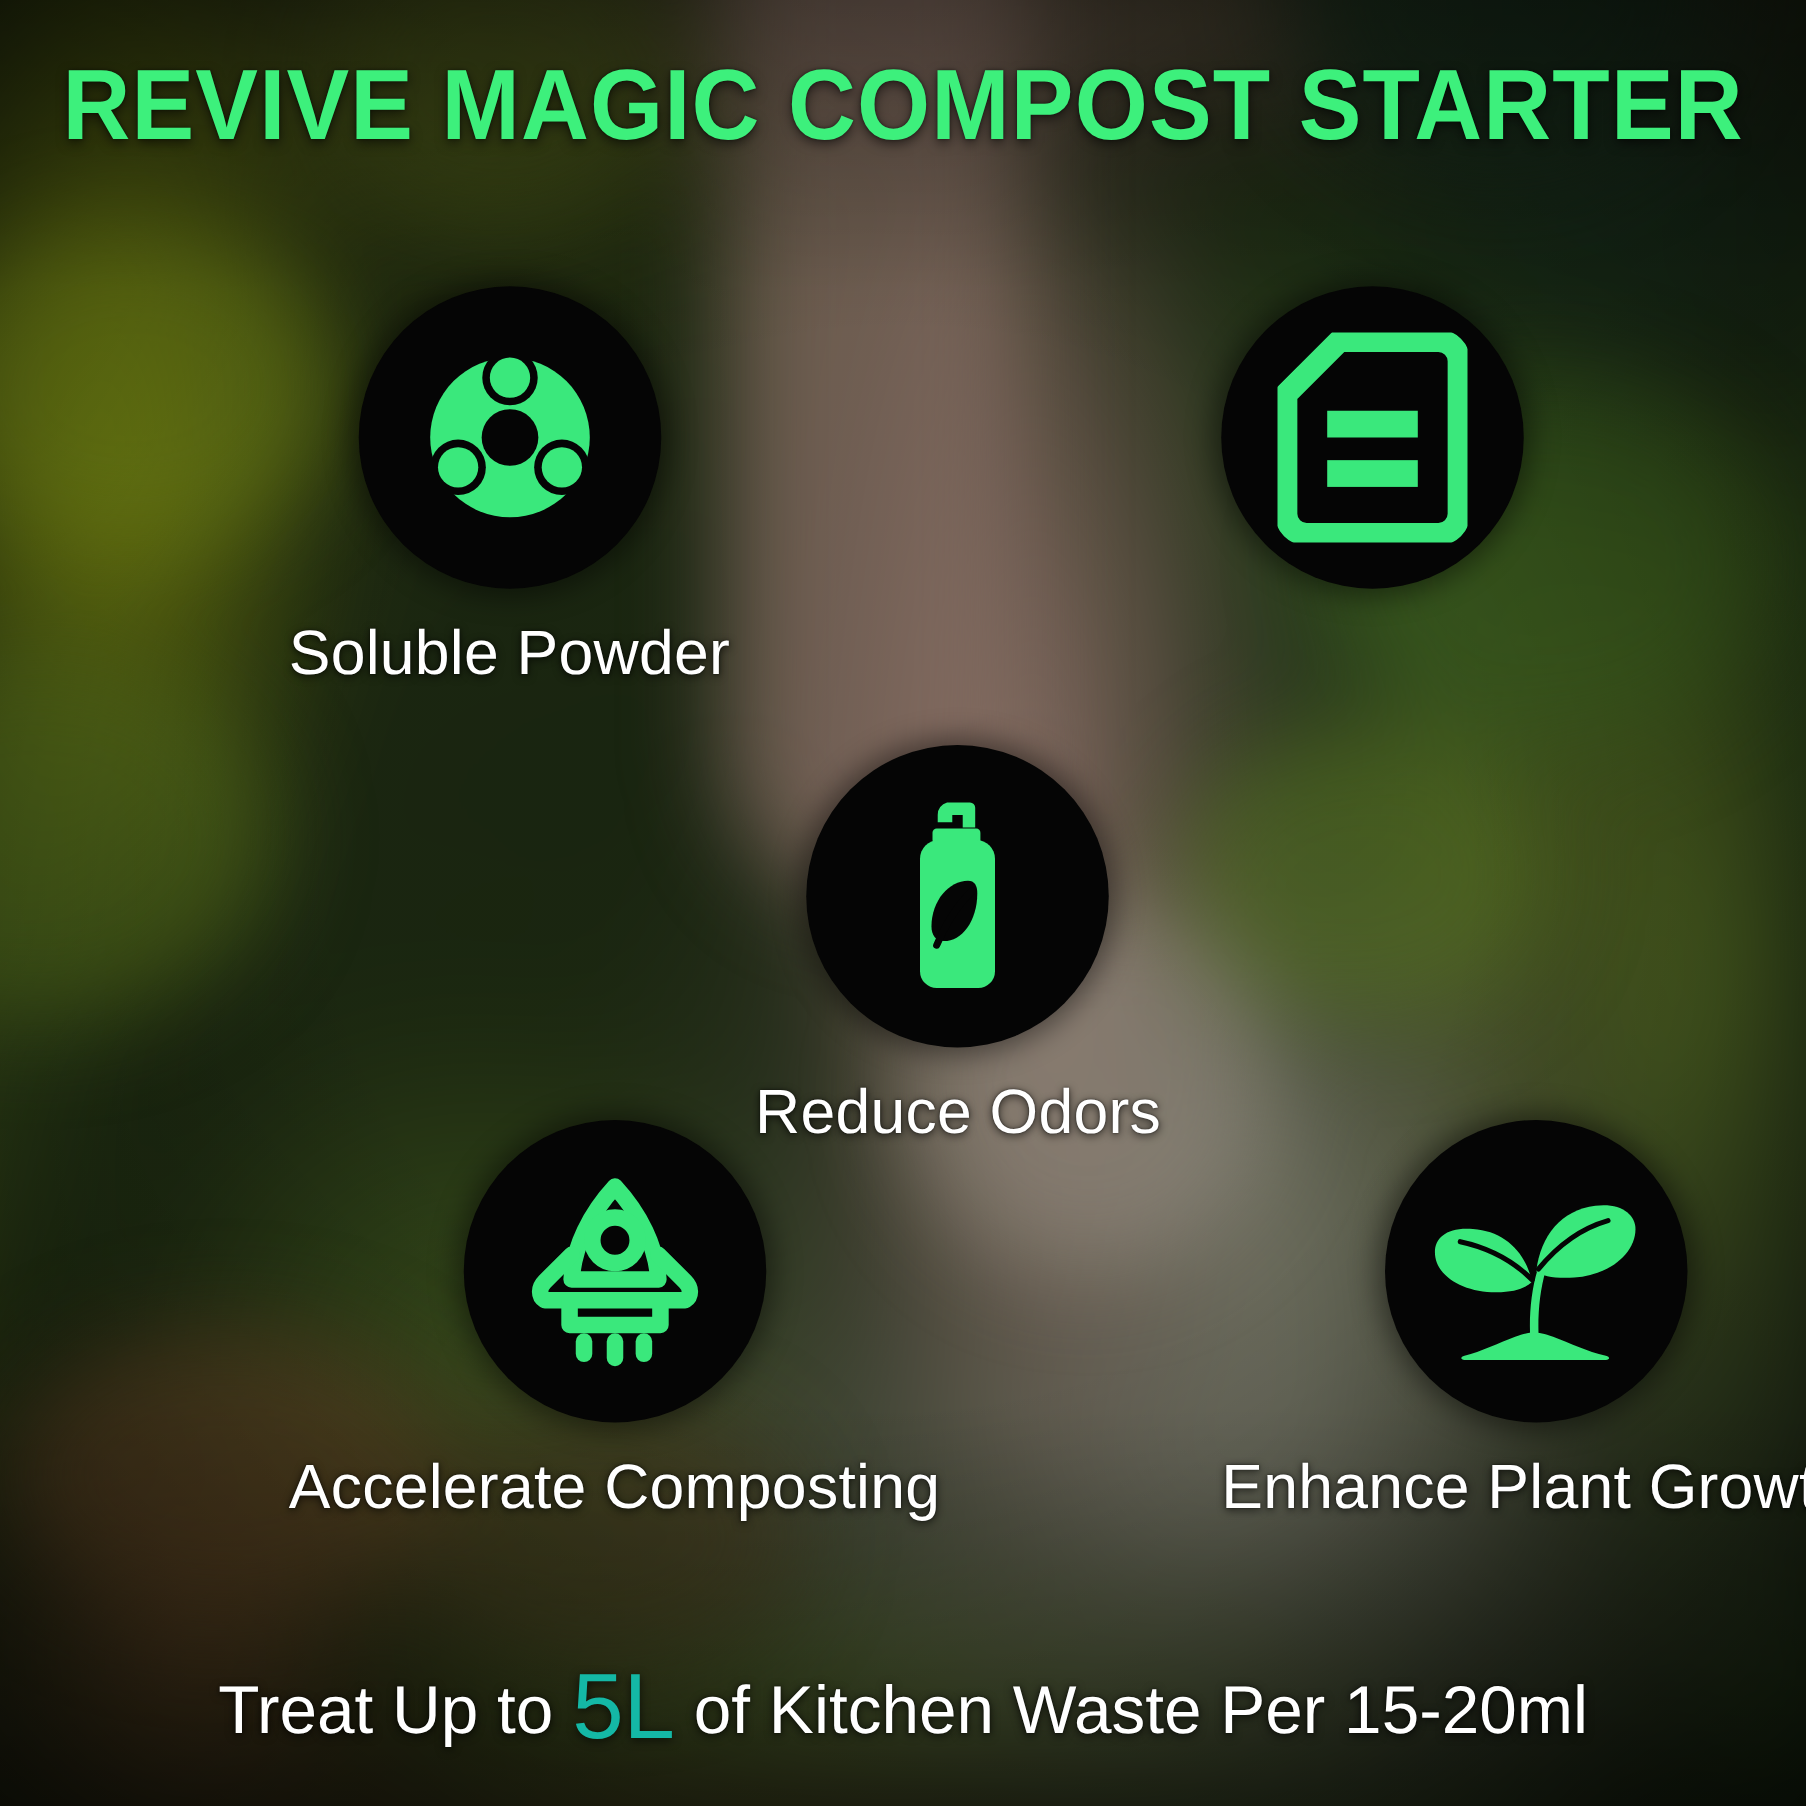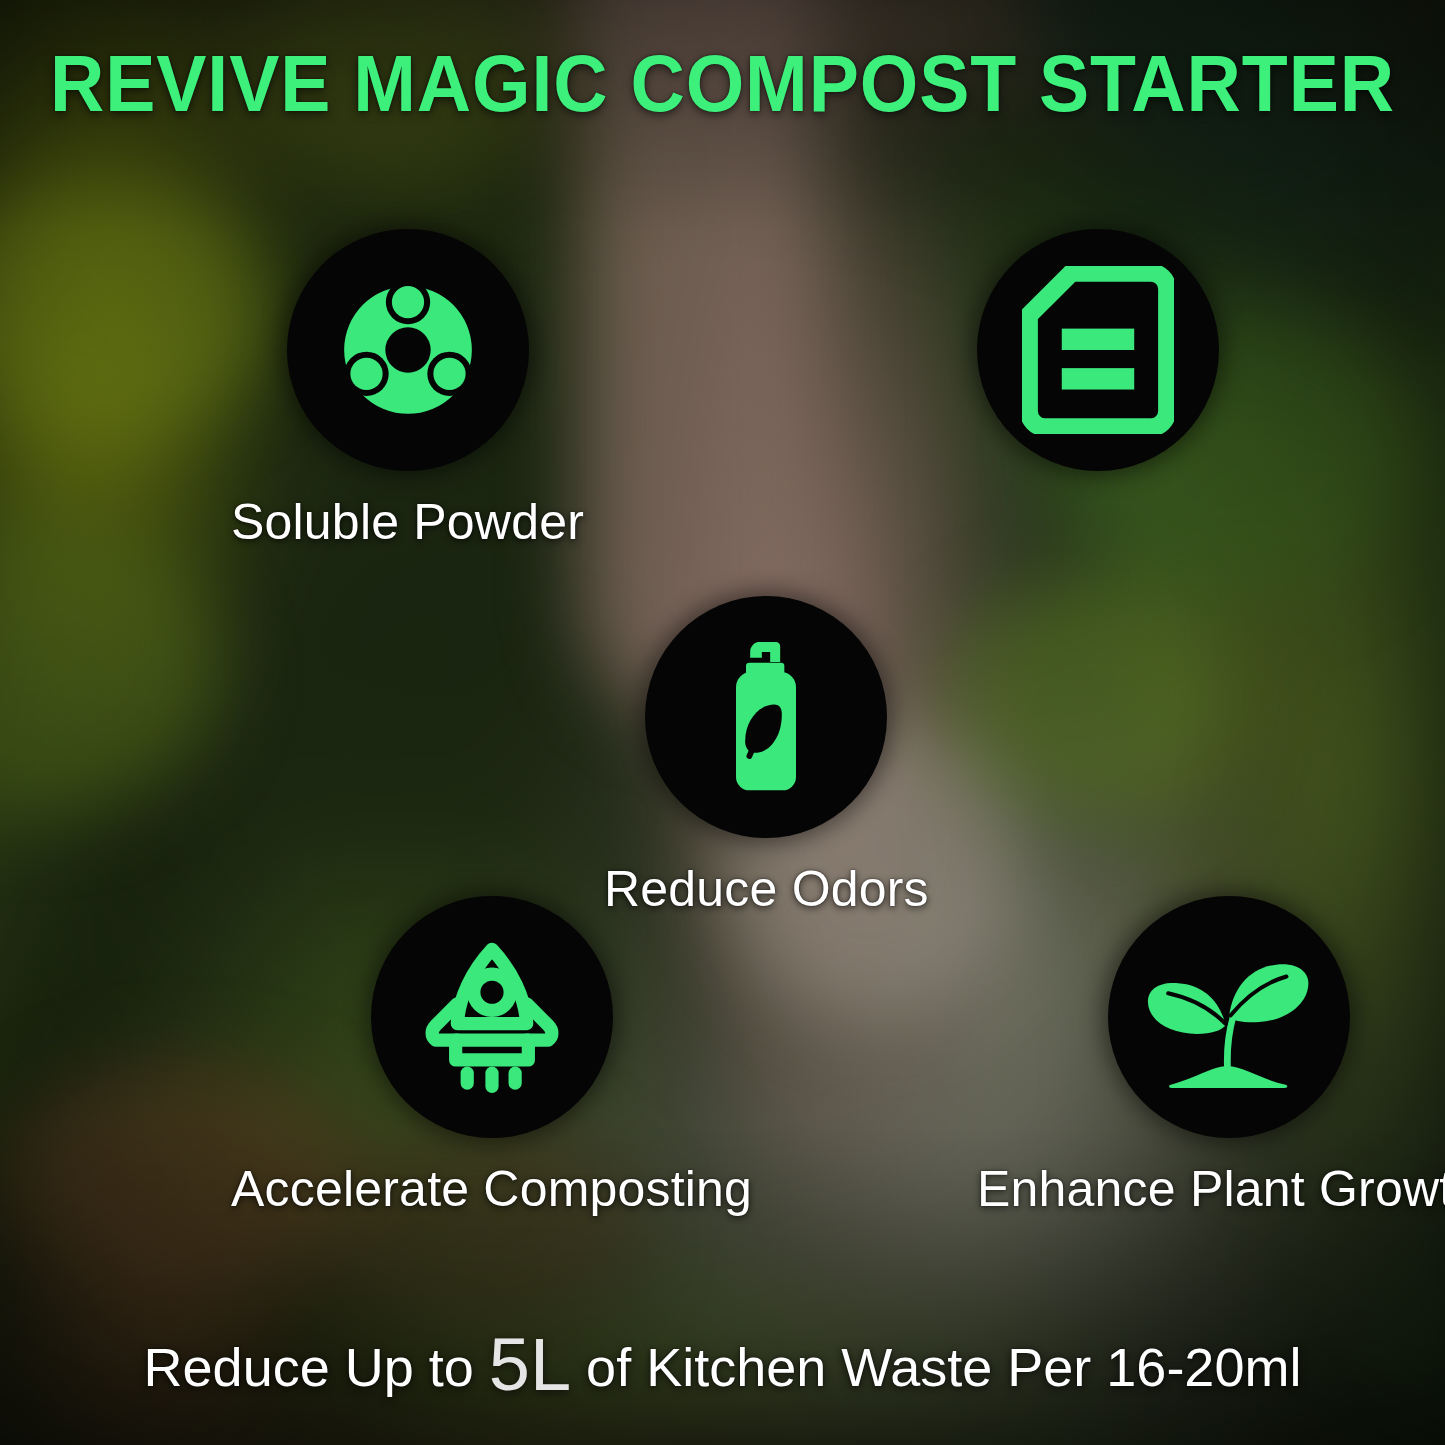--- a/index.html
+++ b/index.html
@@ -134,21 +134,21 @@
     right: 0;
     bottom: 46px;
     text-align: center;
     color: #ffffff;
     font-size: 54px;
     line-height: 1;
     white-space: nowrap;
     text-shadow: 0 2px 8px rgba(0,0,0,0.75), 0 0 2px rgba(0,0,0,0.6);
   }
   .footer .hl {
-    color: #e5e5e5;
+    color: #14b8a6;
     font-size: 74px;
     line-height: 0.9;
     vertical-align: -4px;
     text-shadow: 0 2px 8px rgba(0,0,0,0.65);
   }
 </style>
 </head>
 <body>
 
 <div id="poster">
@@ -276,16 +276,16 @@
             </g>
 
             <path d="M53 44 C62 33 72 25 86 21" fill="none" stroke="#050505" stroke-width="2.4" stroke-linecap="round"></path>
             <path d="M50 49 C41 40 30 34 16 31" fill="none" stroke="#050505" stroke-width="2.4" stroke-linecap="round"></path>
           </svg>
         </span>
       </div>
       <div class="feature-label">Enhance Plant Growth</div>
     </div>
 
-    <div class="footer"><span>Reduce Up to </span><span class="hl">5L</span><span> of Kitchen Waste Per 16-20ml</span></div>
+    <div class="footer"><span>Treat Up to </span><span class="hl">5L</span><span> of Kitchen Waste Per 15-20ml</span></div>
 
   </div>
 </div>
 
 </body></html>

